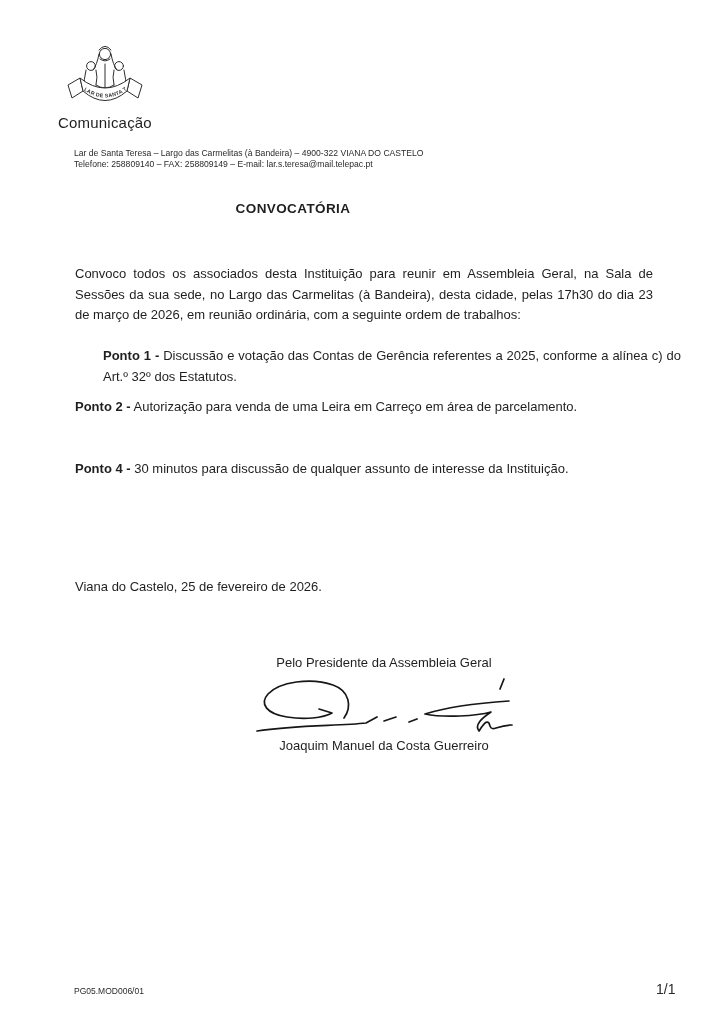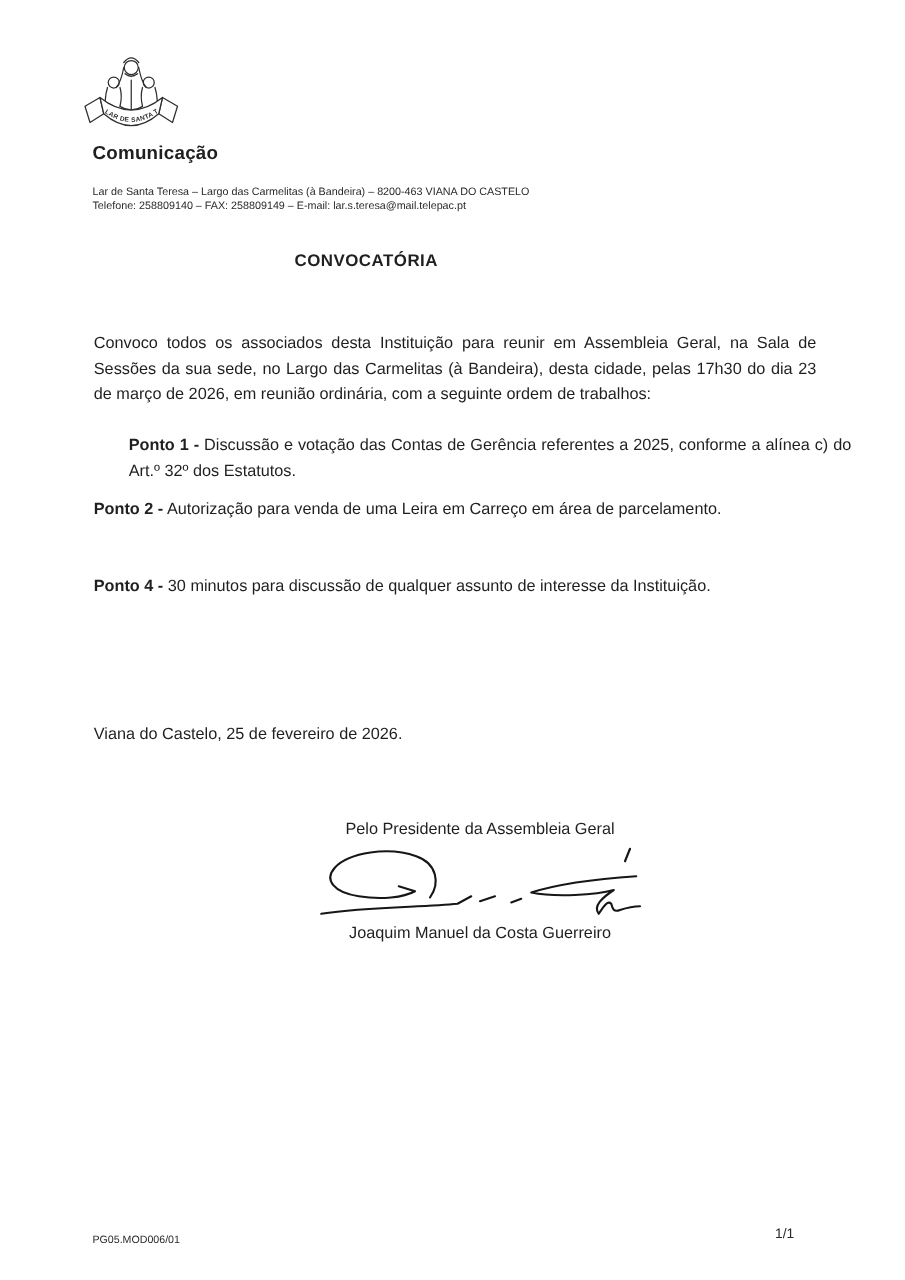--- a/index.html
+++ b/index.html
@@ -7,38 +7,38 @@
     position:relative;
     width:724px;height:1024px;
     margin:0 auto;
     background:#ffffff;
     font-family:"Liberation Sans","DejaVu Sans",sans-serif;
     color:#1f1f1f;
     overflow:hidden;
   }
   .abs{position:absolute;}
   .logo{left:64px;top:44px;width:82px;height:70px;}
-  .doc-type{left:74px;top:114px;font-size:15px;font-weight:bold;letter-spacing:.2px;}
+  .doc-type{left:58px;top:114px;font-size:15px;font-weight:normal;letter-spacing:.2px;}
   .address{left:74px;top:148px;font-size:8.6px;line-height:11px;color:#2a2a2a;}
   .title{left:0;top:201px;width:586px;text-align:center;font-size:13.5px;font-weight:bold;letter-spacing:.4px;}
   .body-block{left:75px;width:578px;font-size:13px;line-height:20.5px;}
   .intro{top:251px;text-align:justify;}
   .agenda-item{text-align:justify;}
   .agenda-0{top:333px;margin-left:28px;}
   .agenda-1{top:384px;}
   .agenda-2{top:414px;}
   .agenda-3{top:446px;}
   .quorum{top:501px;text-align:justify;}
   .date-line{top:564px;}
   .sig-block{left:42px;top:655px;width:684px;text-align:center;font-size:13px;}
   .sig-title{display:block;}
   .sig-svg{display:block;margin:4px auto 0 auto;}
   .sig-name{display:block;margin-top:2px;}
   .footer-left{left:74px;top:986px;font-size:8.5px;color:#2a2a2a;}
-  .footer-right{left:620px;top:981px;font-size:11px;color:#2a2a2a;}
+  .footer-right{left:656px;top:981px;font-size:14px;color:#2a2a2a;}
   .emblem-stroke{fill:none;stroke:#2e2e2e;stroke-width:1;stroke-linecap:round;stroke-linejoin:round;}
   .emblem-band{fill:#ffffff;stroke:#2e2e2e;stroke-width:1;stroke-linejoin:round;}
   .sig-stroke{fill:none;stroke:#161616;stroke-width:1.7;stroke-linecap:round;stroke-linejoin:round;}
 </style>
 </head>
 <body>
 
 <div class="page">
 
   <svg class="abs logo" viewBox="0 0 82 70" width="82" height="70" aria-hidden="true">
@@ -69,21 +69,21 @@
     </g>
     <path id="band-text-path" d="M18,45 Q41,62 64,45" fill="none"></path>
     <text font-size="5.2" font-weight="bold" fill="#2e2e2e" letter-spacing="0.3">
       <textPath href="#band-text-path" startOffset="4%">LAR DE SANTA TERESA</textPath>
     </text>
   </svg>
 
   <div class="abs doc-type">Comunicação</div>
 
   <div class="abs address">
-    <div>Lar de Santa Teresa – Largo das Carmelitas (à Bandeira) – 8200-463 VIANA DO CASTELO</div>
+    <div>Lar de Santa Teresa – Largo das Carmelitas (à Bandeira) – 4900-322 VIANA DO CASTELO</div>
     <div>Telefone: 258809140 – FAX: 258809149 – E-mail: lar.s.teresa@mail.telepac.pt</div>
   </div>
 
   <div class="abs title">CONVOCATÓRIA</div>
 
   <p class="abs body-block intro">Convoco todos os associados desta Instituição para reunir em Assembleia Geral, na Sala de Sessões da sua sede, no Largo das Carmelitas (à Bandeira), desta cidade, pelas 17h30 do dia 23 de março de 2026, em reunião ordinária, com a seguinte ordem de trabalhos:</p>
 
   <p class="abs body-block agenda-item agenda-0"><b>Ponto 1 -</b> <span>Discussão e votação das Contas de Gerência referentes a 2025, conforme a alínea c) do Art.º 32º dos Estatutos.</span></p>
 
   <p class="abs body-block agenda-item agenda-1"><b>Ponto 2 -</b> <span>Autorização para venda de uma Leira em Carreço em área de parcelamento.</span></p>

